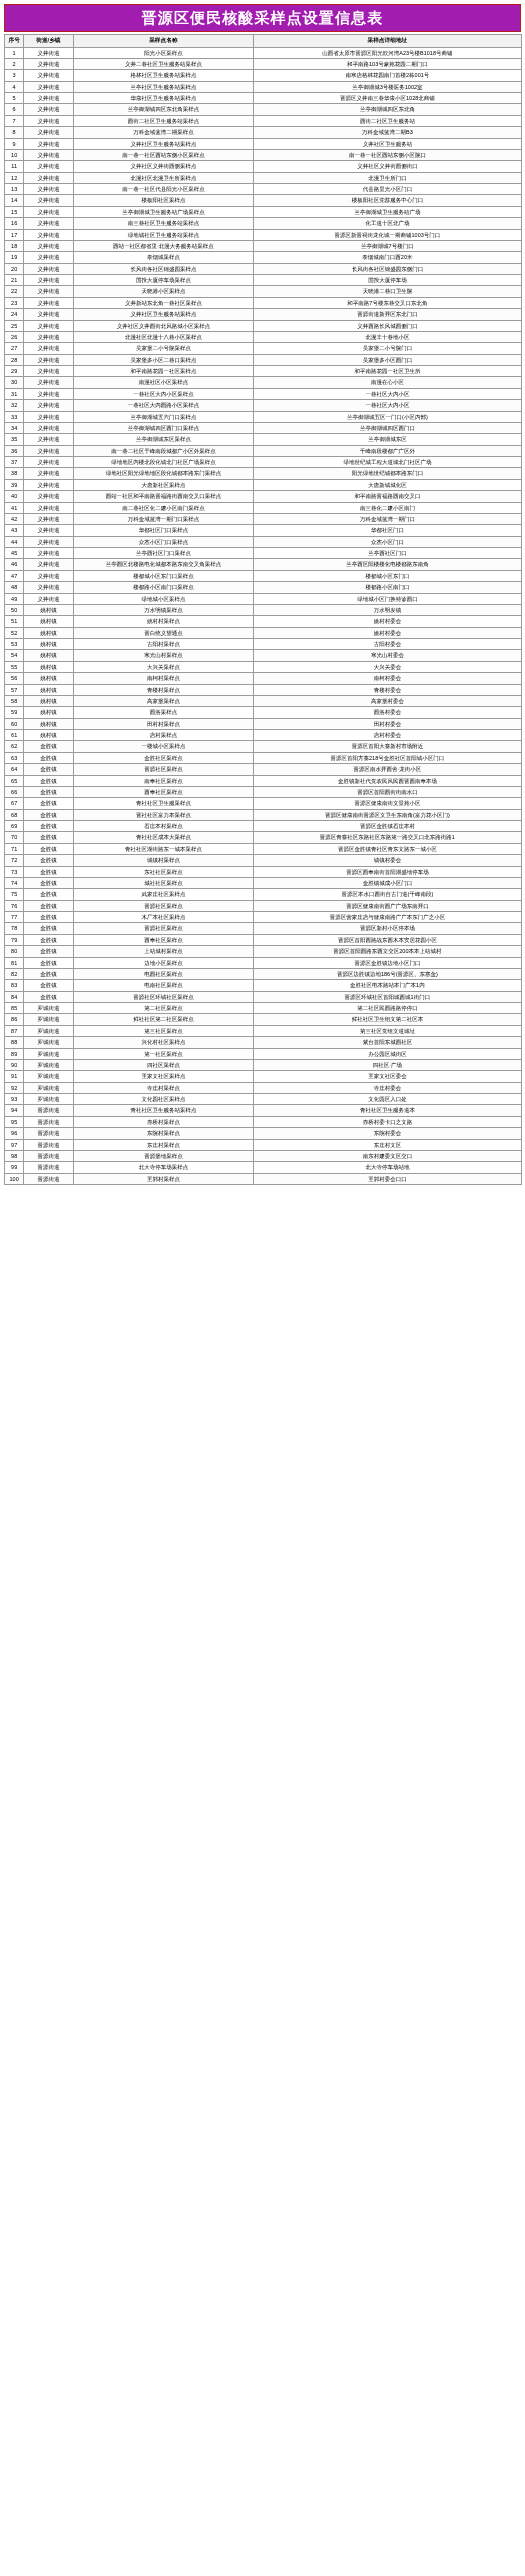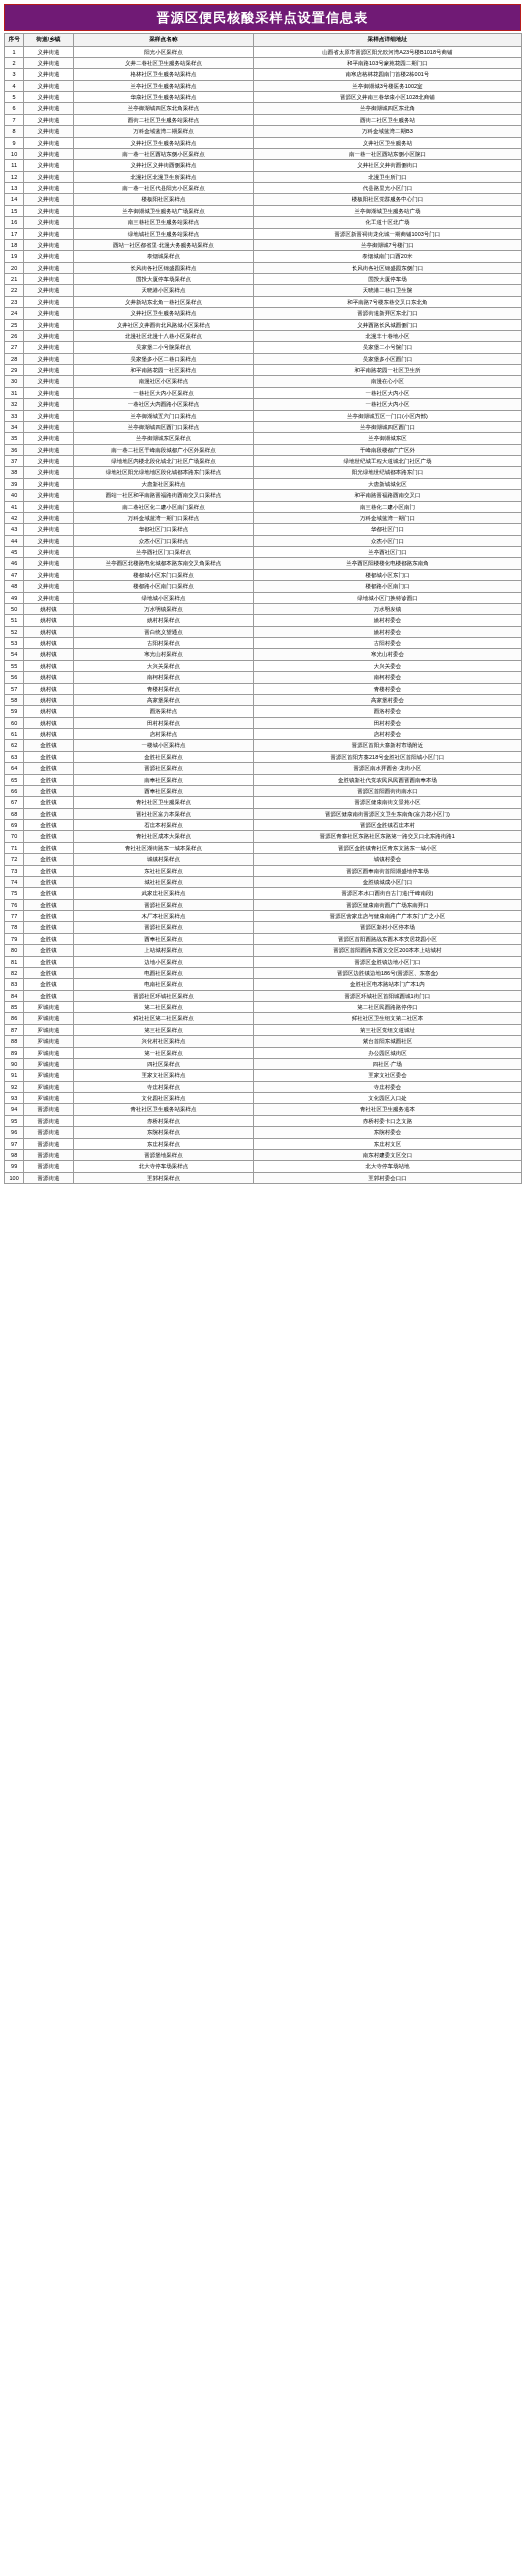--- a/index.html
+++ b/index.html
@@ -11,23 +11,23 @@
     width: 525px;
     font-family: "Liberation Sans", sans-serif;
     color: #000000;
   }
   .page {
     width: 525px;
     box-sizing: border-box;
     padding: 4.4px 4.4px 5.5px 4.4px;
   }
   .title-bar {
-    background: #701a75;
+    background: #a21caf;
     color: #ffffff;
-    font-size: 13px;
+    font-size: 15px;
     font-weight: bold;
     letter-spacing: 1.1px;
     text-align: center;
     padding: 3.3px 0 3.8px 0;
     border: 0.5px solid #b71c1c;
     margin-bottom: 1.1px;
   }
   table.sheet {
     width: 517px;
     border-collapse: collapse;

